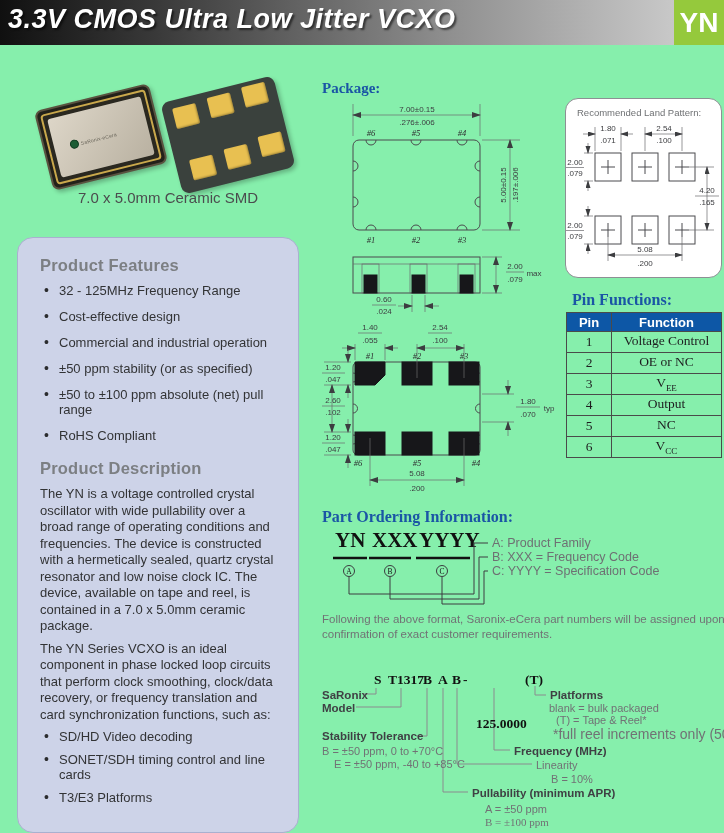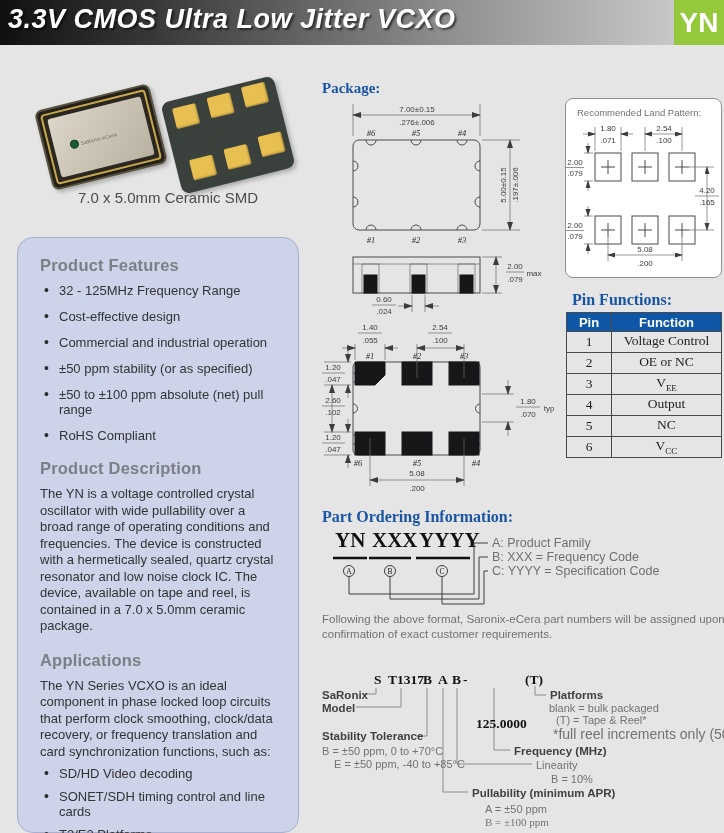--- a/index.html
+++ b/index.html
@@ -1,18 +1,18 @@
 <!DOCTYPE html>
 <html><head>
 <meta charset="utf-8">
 <style>
   * { margin:0; padding:0; box-sizing:border-box; }
   html,body { background:#ffffff; }
   body { font-family:"Liberation Sans", sans-serif; color:#323335; }
-  .page { position:relative; width:724px; height:833px; background:#e5e5e5; overflow:hidden; }
+  .page { position:relative; width:724px; height:833px; background:#86efac; overflow:hidden; }
   .abs { position:absolute; }
 
   
   .hdr { position:absolute; left:0; top:0; width:724px; height:45px;
          background:linear-gradient(90deg,#101010 0%,#3a3a3a 22%,#8f8f8f 62%,#c8c8c8 93%); }
   .hdr-title { position:absolute; left:8px; top:4px; font-size:27px; font-weight:700; font-style:italic;
                color:#ffffff; letter-spacing:0.5px; text-shadow:2px 2px 2px rgba(0,0,0,0.55); }
   .hdr-badge { position:absolute; right:0; top:0; width:50px; height:45px; background:#95c93c;
                color:#ffffff; font-size:28px; font-weight:700; text-align:center; line-height:45px; }
 
@@ -44,21 +44,21 @@
 
   
   svg text.dim { font-family:"Liberation Sans", sans-serif; font-size:8px; fill:#3c3d40; text-anchor:middle; }
   svg text.pin { font-family:"Liberation Serif", serif; font-style:italic; font-size:8.5px; fill:#2e2f31; text-anchor:middle; }
   svg .ln { stroke:#4b4b4e; stroke-width:1; fill:none; }
   svg .thin { stroke:#6a6a6e; stroke-width:0.7; fill:none; }
   svg .blk { fill:#17171a; stroke:#17171a; }
 
   
   .land-box { position:absolute; left:565px; top:98px; width:157px; height:180px;
-              border:1.5px solid #8d9094; border-radius:8px; background:#fff; }
+              border:1.5px solid #8d9094; border-radius:13px; background:#fff; }
   .land-title { position:absolute; left:11px; top:8px; font-size:9.5px; color:#6e7073; }
 
   
   .pin-table { position:absolute; left:566px; top:312px; width:156px; border-collapse:collapse; }
   .pin-table th { background:#0d57a6; color:#ffffff; font-size:13px; font-weight:700; height:19px; border:1px solid #4a4a4a; }
   .pin-table td { font-family:"Liberation Serif", serif; font-size:13.5px; color:#1d1d1f; text-align:center;
                   height:21px; border:1px solid #4a4a4a; }
   .pin-table td sub { font-size:9px; }
   .pin-table col.c1 { width:45px; }
 
@@ -110,21 +110,20 @@
     <ul class="sb-list">
       <li>32 - 125MHz Frequency Range</li>
       <li>Cost-effective design</li>
       <li>Commercial and industrial operation</li>
       <li>±50 ppm stability (or as specified)</li>
       <li>±50 to ±100 ppm absolute (net) pull range</li>
       <li>RoHS Compliant</li>
     </ul>
     <div class="sb-h" style="margin-top:16px;">Product Description</div>
     <p class="sb-p">The YN is a voltage controlled crystal oscillator with wide pullability over a broad range of operating conditions and frequencies.  The device is constructed with a hermetically sealed, quartz crystal resonator and low noise clock IC.  The device, available on tape and reel, is contained in a 7.0 x 5.0mm ceramic package.</p>
-    <div class="sb-h" style="margin-top:16px;">Applications</div>
     <p class="sb-p">The YN Series VCXO is an ideal component in phase locked loop circuits that perform clock smoothing, clock/data recovery, or frequency translation and card synchronization functions, such as:</p>
     <ul class="sb-list tight">
       <li>SD/HD Video decoding</li>
       <li>SONET/SDH timing control and line cards</li>
       <li>T3/E3 Platforms</li>
 
     </ul>
   </aside>
 
   <div class="blue-h" style="left:322px;top:80px;font-size:15px;">Package:</div>

